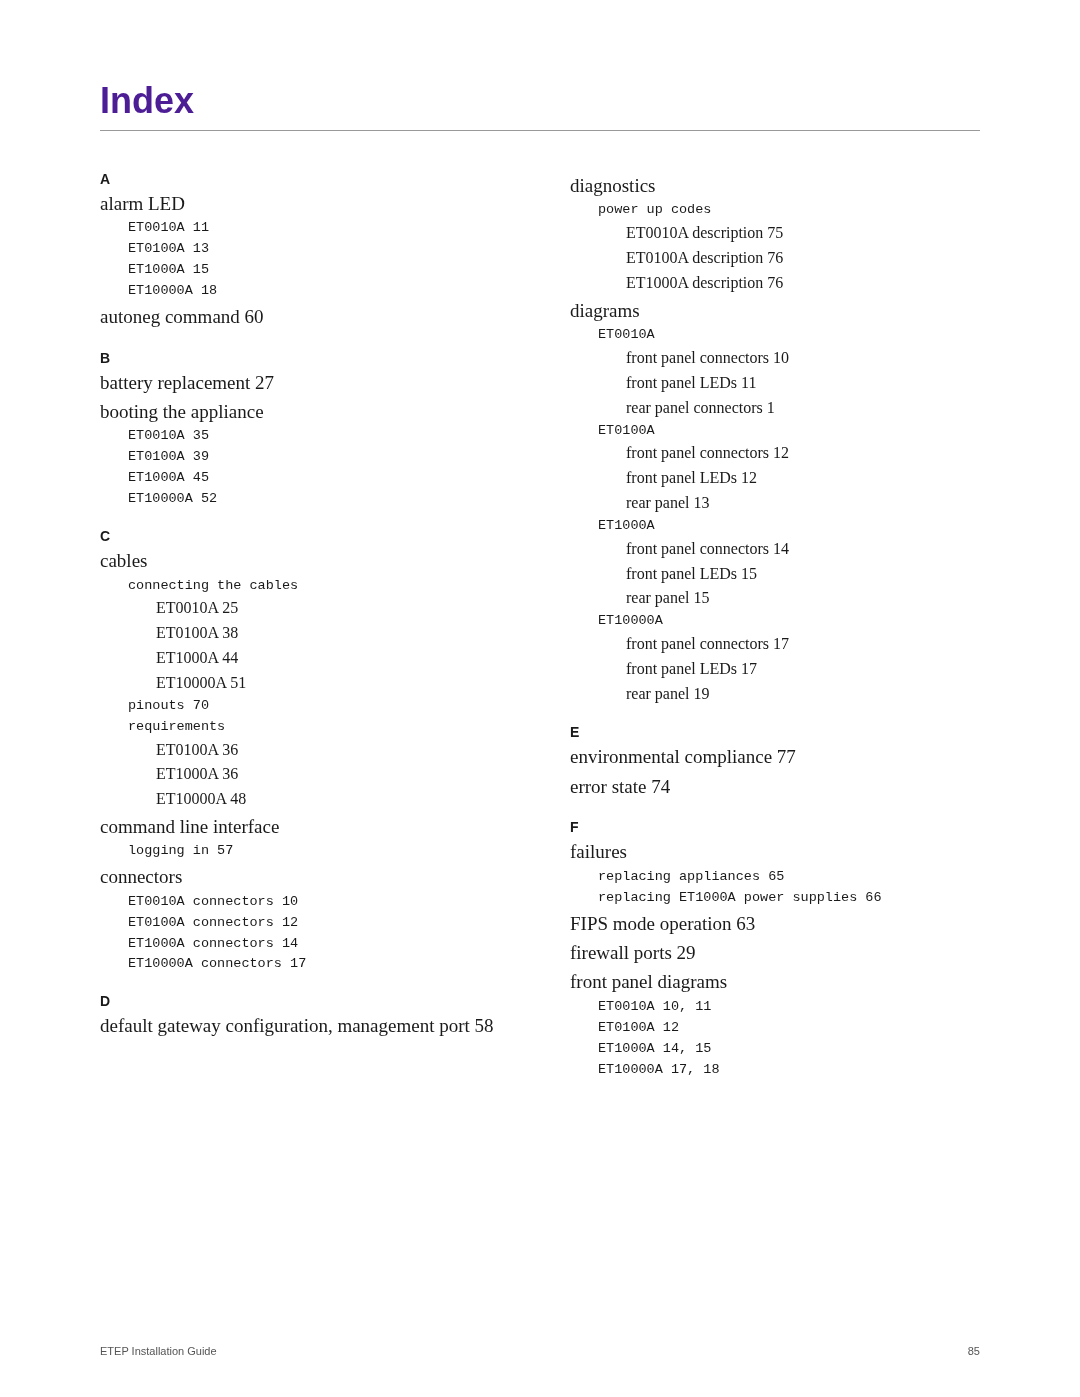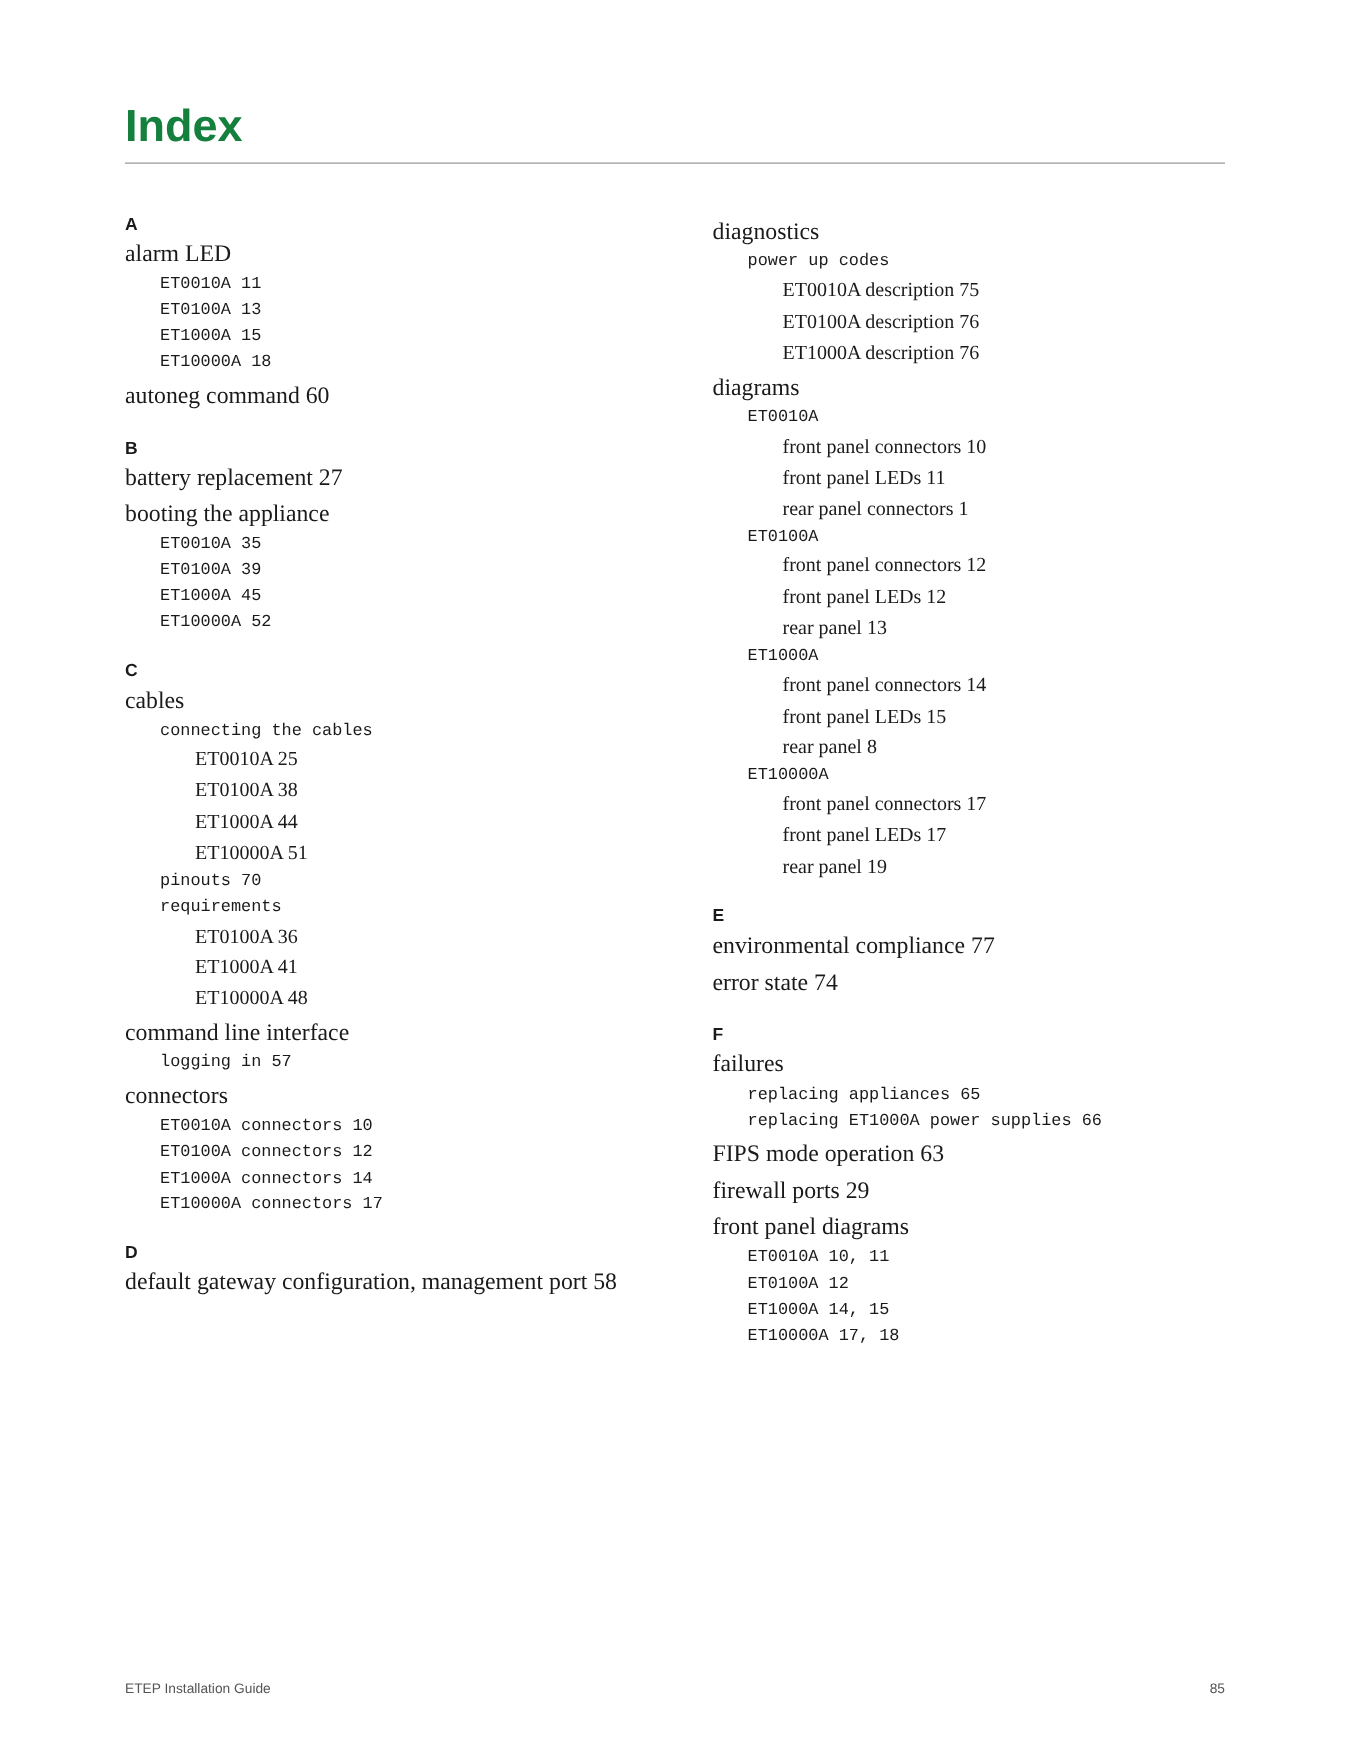--- a/index.html
+++ b/index.html
@@ -21,21 +21,21 @@
     .page-container {
       width: 1080px;
       min-height: 1397px;
       padding: 80px 100px 80px 100px;
       position: relative;
     }
 
     .page-title {
       font-size: 36px;
       font-weight: bold;
-      color: #15803d;
+      color: #4c1d95;
       margin-bottom: 8px;
       font-family: Arial, Helvetica, sans-serif;
     }
 
     .title-divider {
       border: none;
       border-top: 1px solid #999;
       margin-bottom: 40px;
     }
 
@@ -120,21 +120,21 @@
           <div class="section-letter">C</div>
           <div class="entry-level-0">cables</div>
           <div class="entry-level-1">connecting the cables</div>
           <div class="entry-level-2">ET0010A 25</div>
           <div class="entry-level-2">ET0100A 38</div>
           <div class="entry-level-2">ET1000A 44</div>
           <div class="entry-level-2">ET10000A 51</div>
           <div class="entry-level-1">pinouts 70</div>
           <div class="entry-level-1">requirements</div>
           <div class="entry-level-2">ET0100A 36</div>
-          <div class="entry-level-2">ET1000A 41</div>
+          <div class="entry-level-2">ET1000A 36</div>
           <div class="entry-level-2">ET10000A 48</div>
           <div class="entry-level-0">command line interface</div>
           <div class="entry-level-1">logging in 57</div>
           <div class="entry-level-0">connectors</div>
           <div class="entry-level-1">ET0010A connectors 10</div>
           <div class="entry-level-1">ET0100A connectors 12</div>
           <div class="entry-level-1">ET1000A connectors 14</div>
           <div class="entry-level-1">ET10000A connectors 17</div>
         </div>
         <div class="index-section">
@@ -154,21 +154,21 @@
           <div class="entry-level-2">front panel connectors 10</div>
           <div class="entry-level-2">front panel LEDs 11</div>
           <div class="entry-level-2">rear panel connectors 1</div>
           <div class="entry-level-1">ET0100A</div>
           <div class="entry-level-2">front panel connectors 12</div>
           <div class="entry-level-2">front panel LEDs 12</div>
           <div class="entry-level-2">rear panel 13</div>
           <div class="entry-level-1">ET1000A</div>
           <div class="entry-level-2">front panel connectors 14</div>
           <div class="entry-level-2">front panel LEDs 15</div>
-          <div class="entry-level-2">rear panel 8</div>
+          <div class="entry-level-2">rear panel 15</div>
           <div class="entry-level-1">ET10000A</div>
           <div class="entry-level-2">front panel connectors 17</div>
           <div class="entry-level-2">front panel LEDs 17</div>
           <div class="entry-level-2">rear panel 19</div>
         </div>
         <div class="index-section">
           <div class="section-letter">E</div>
           <div class="entry-level-0">environmental compliance 77</div>
           <div class="entry-level-0">error state 74</div>
         </div>

